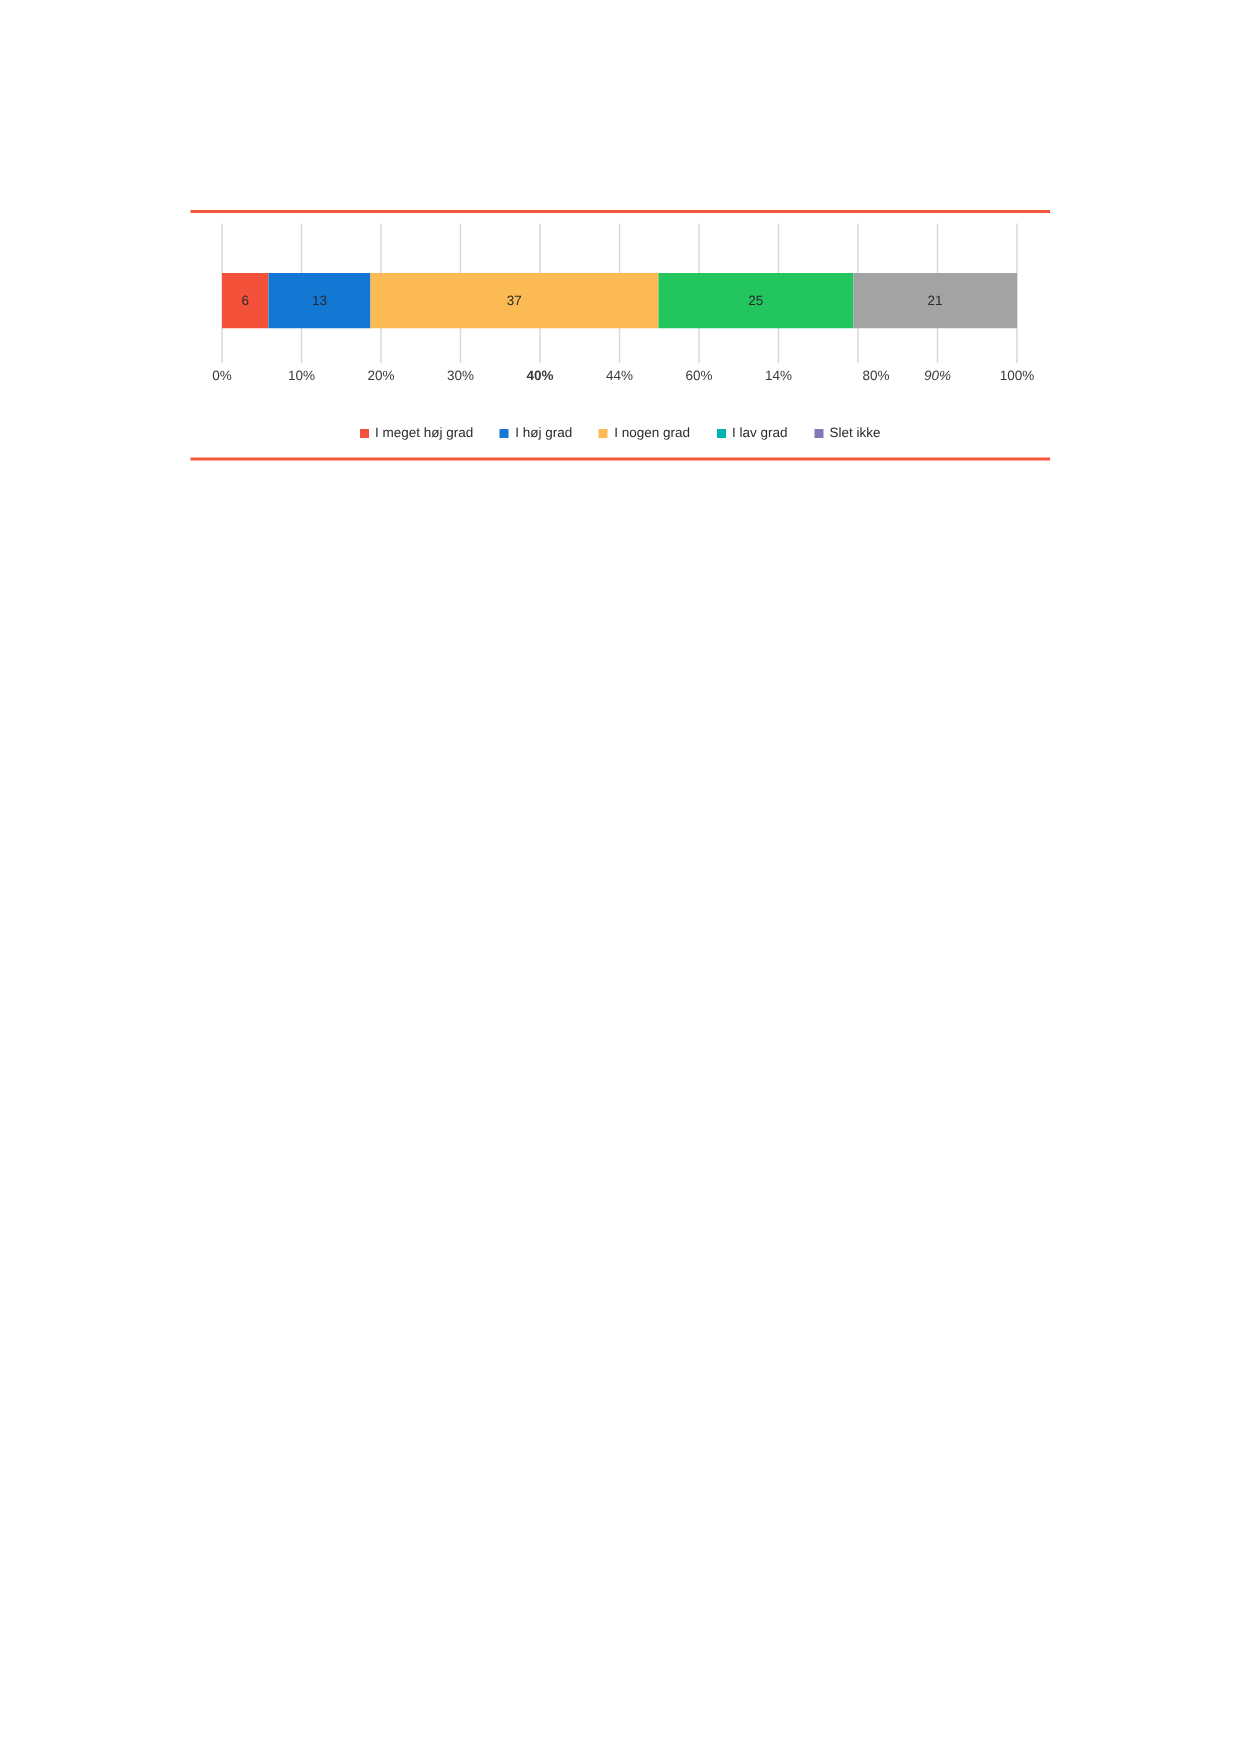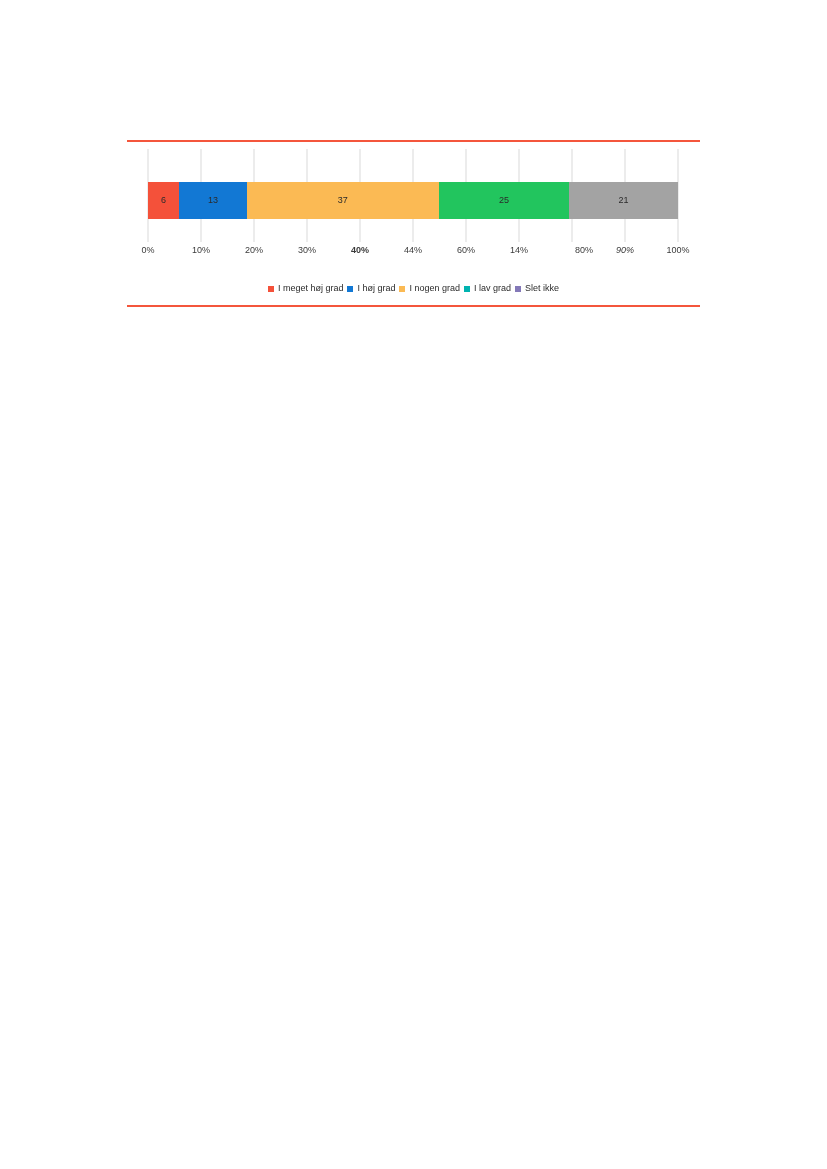--- a/index.html
+++ b/index.html
@@ -90,21 +90,21 @@
     color: #3a3a3a;
     transform: translateX(-50%);
     white-space: nowrap;
   }
 
   
   .legend {
     display: flex;
     justify-content: center;
     align-items: center;
-    gap: 4px;
+    gap: 18px;
     margin-top: 24px;
     margin-bottom: 12px;
   }
   .legend-item {
     display: flex;
     align-items: center;
     gap: 4px;
   }
   .legend-swatch {
     width: 6px;

